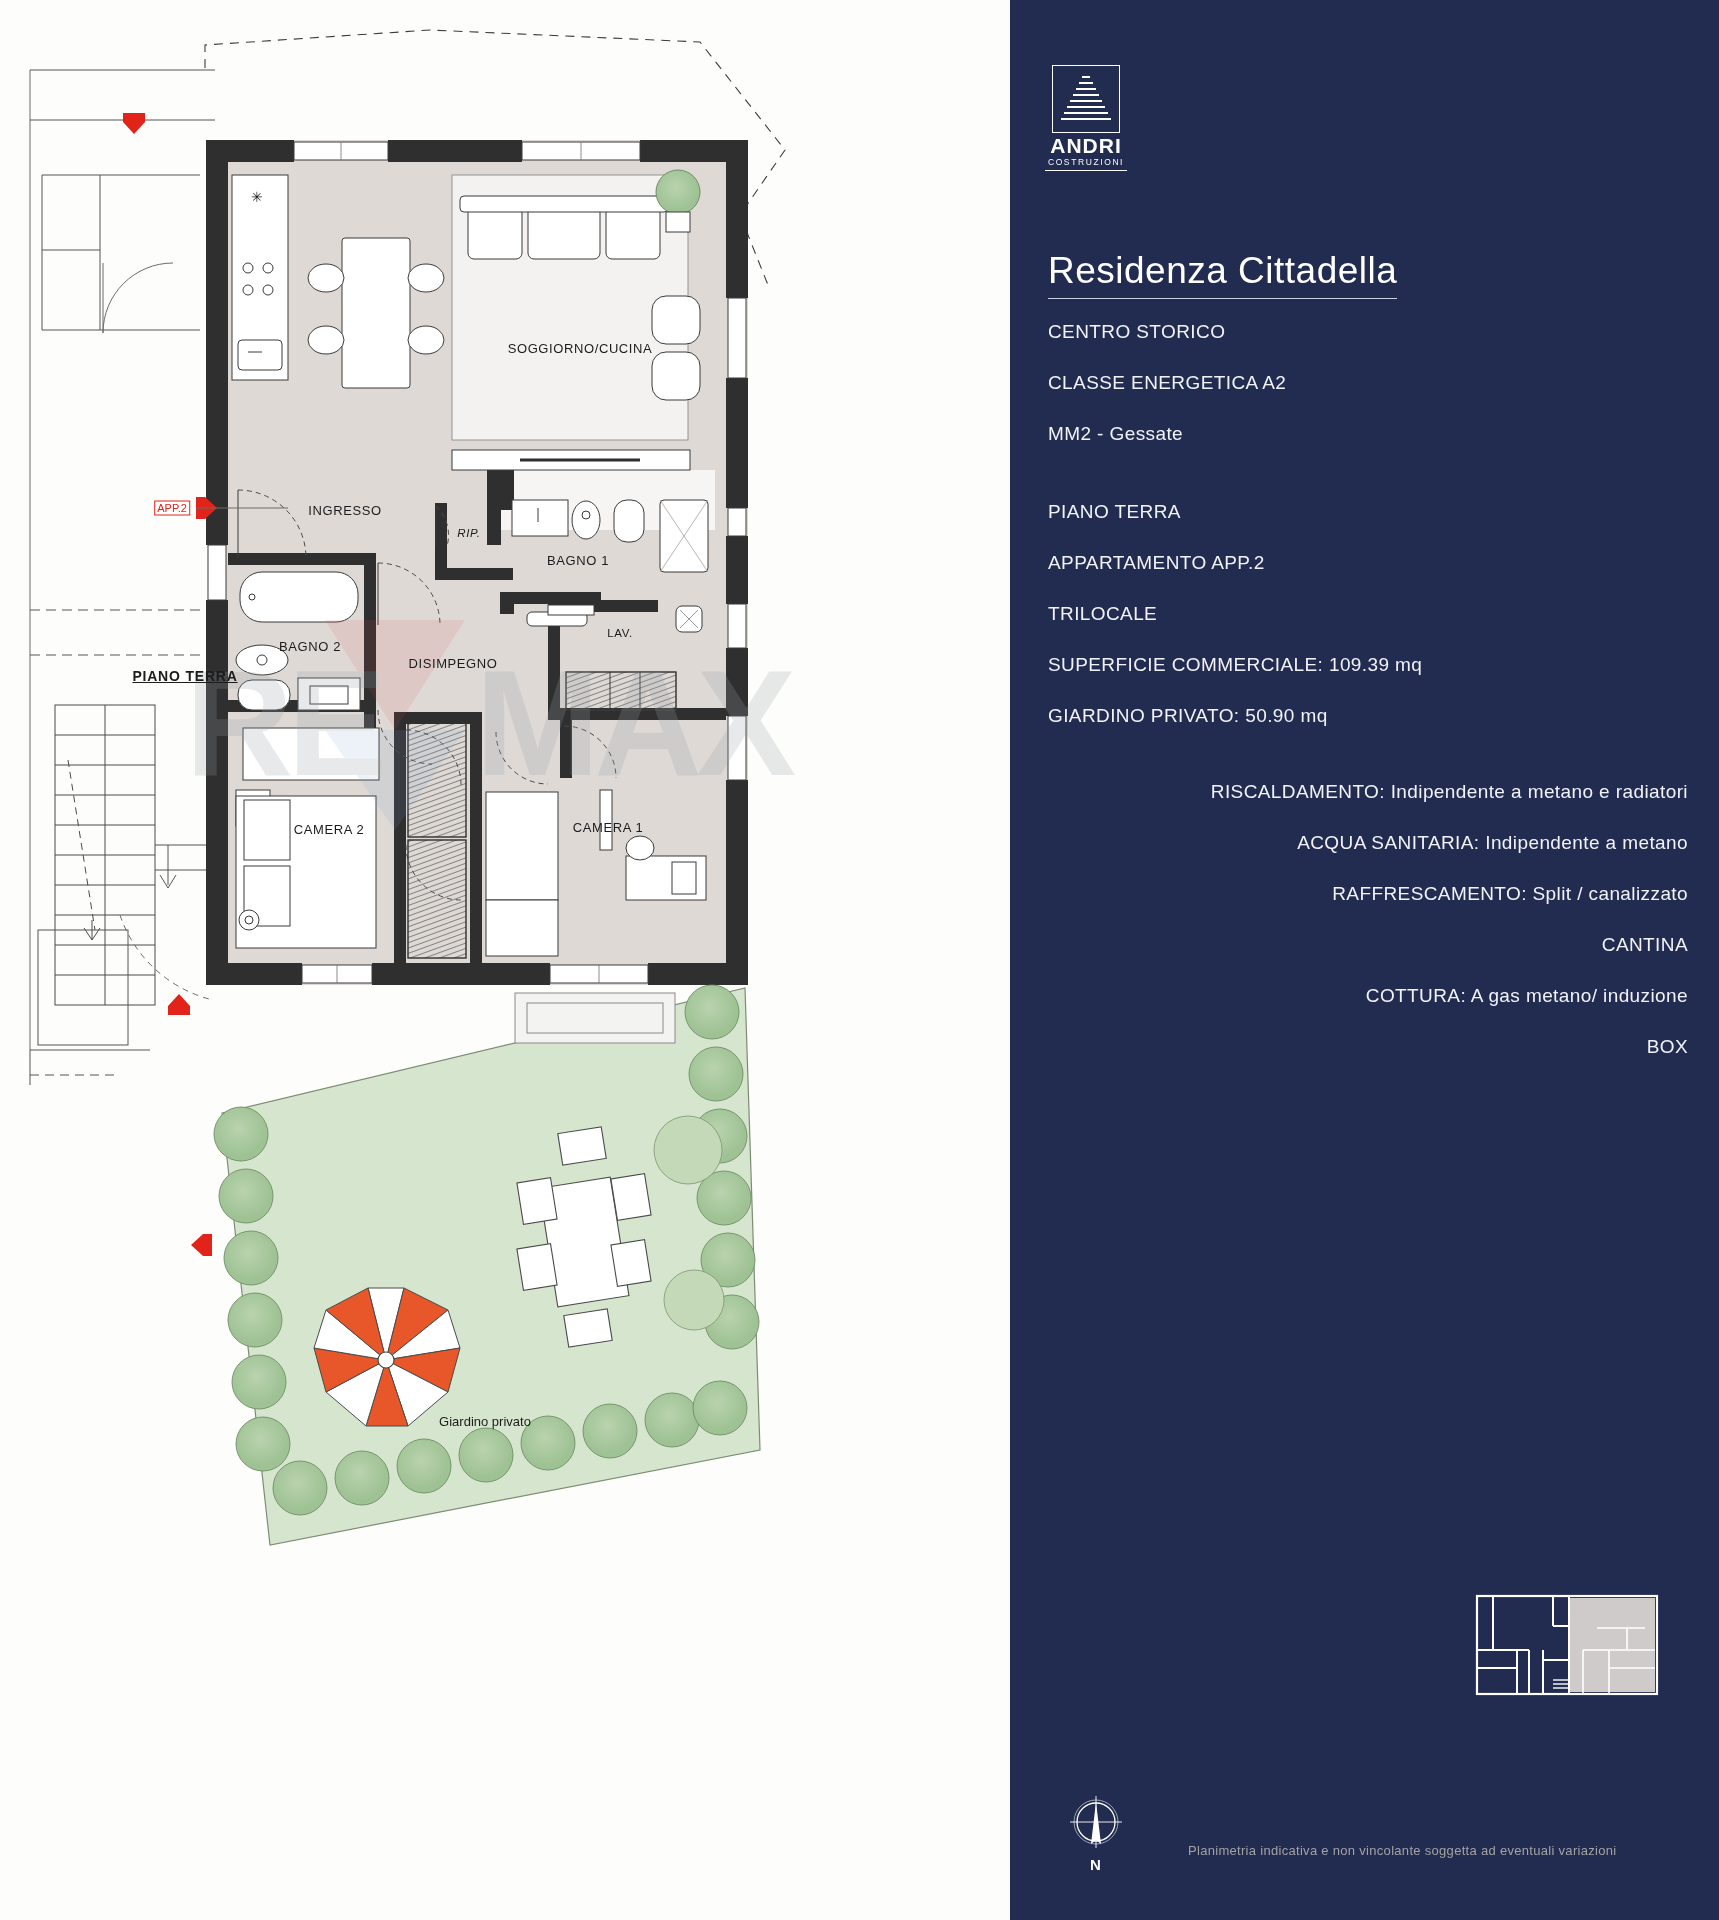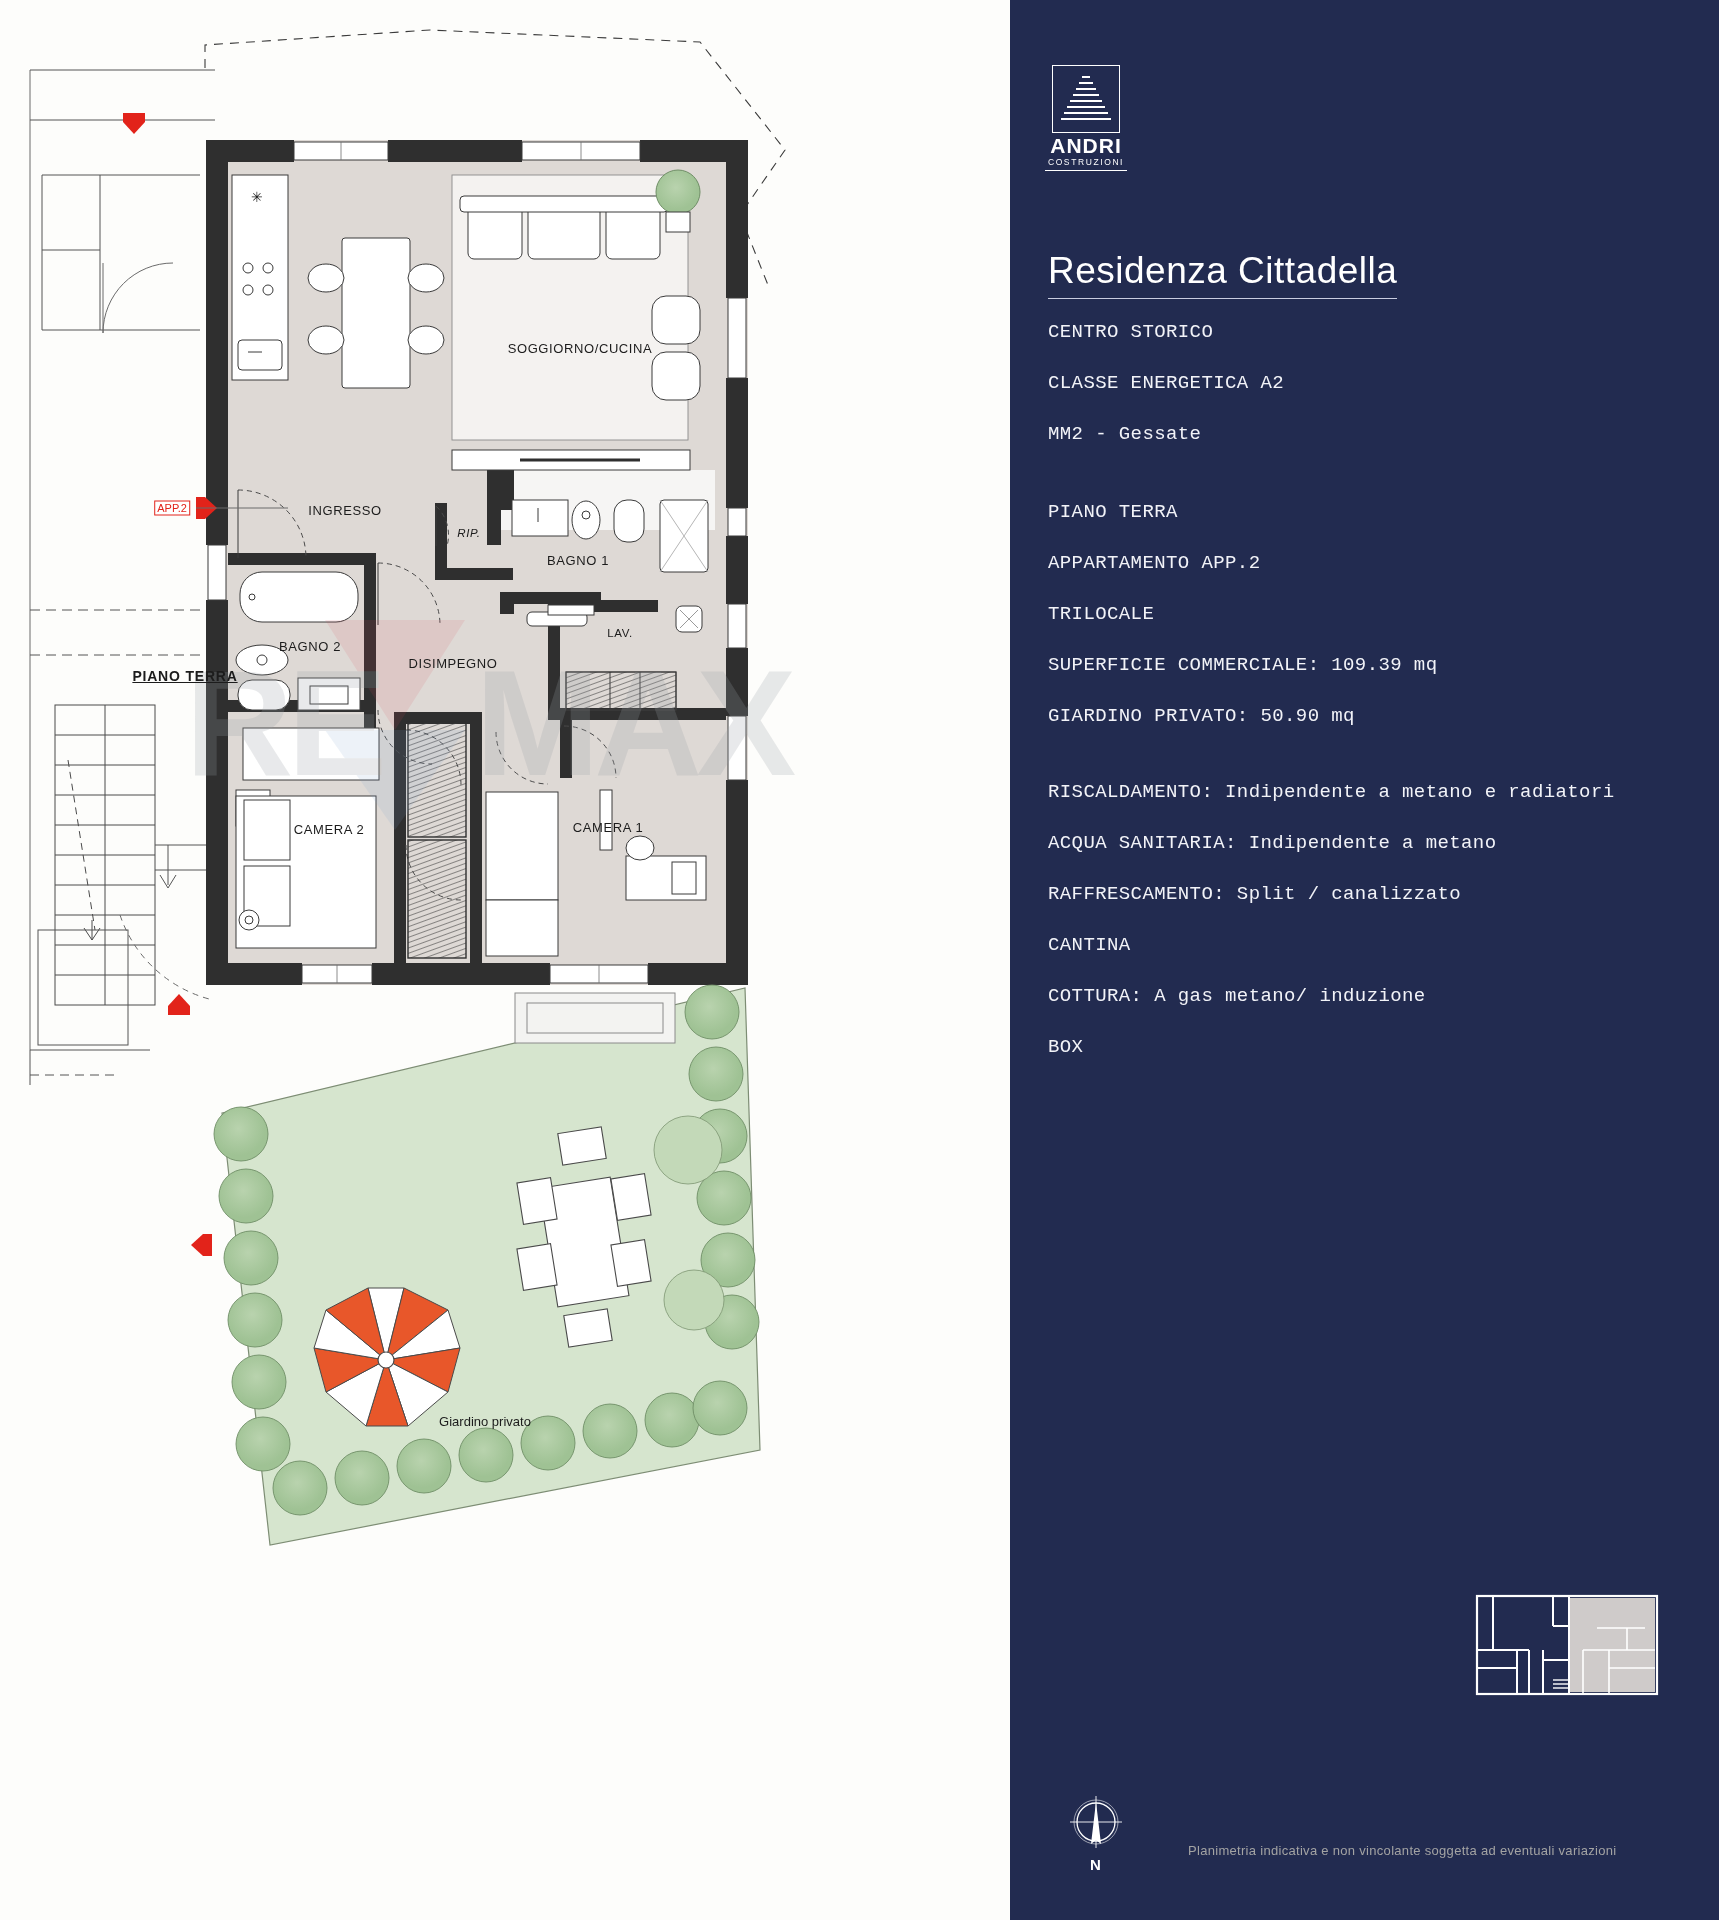--- a/index.html
+++ b/index.html
@@ -137,25 +137,24 @@
     padding-bottom: 6px;
     display: inline-block;
   }
 
   .spec-list {
     position: absolute;
     left: 38px;
     width: 640px;
     margin: 0; padding: 0;
     list-style: none;
-    font-family: Liberation Mono, monospace;
   }
   #spec-group-1 { top: 320px; }
   #spec-group-2 { top: 500px; }
-  #spec-group-3 { top: 780px; }
+  #spec-group-3 { top: 780px; text-align: right; }
   .spec-list li {
     font-size: 19px;
     letter-spacing: 0.4px;
     line-height: 24px;
     margin-bottom: 27px;
     color: #f2f3f8;
     white-space: nowrap;
   }
 
   

